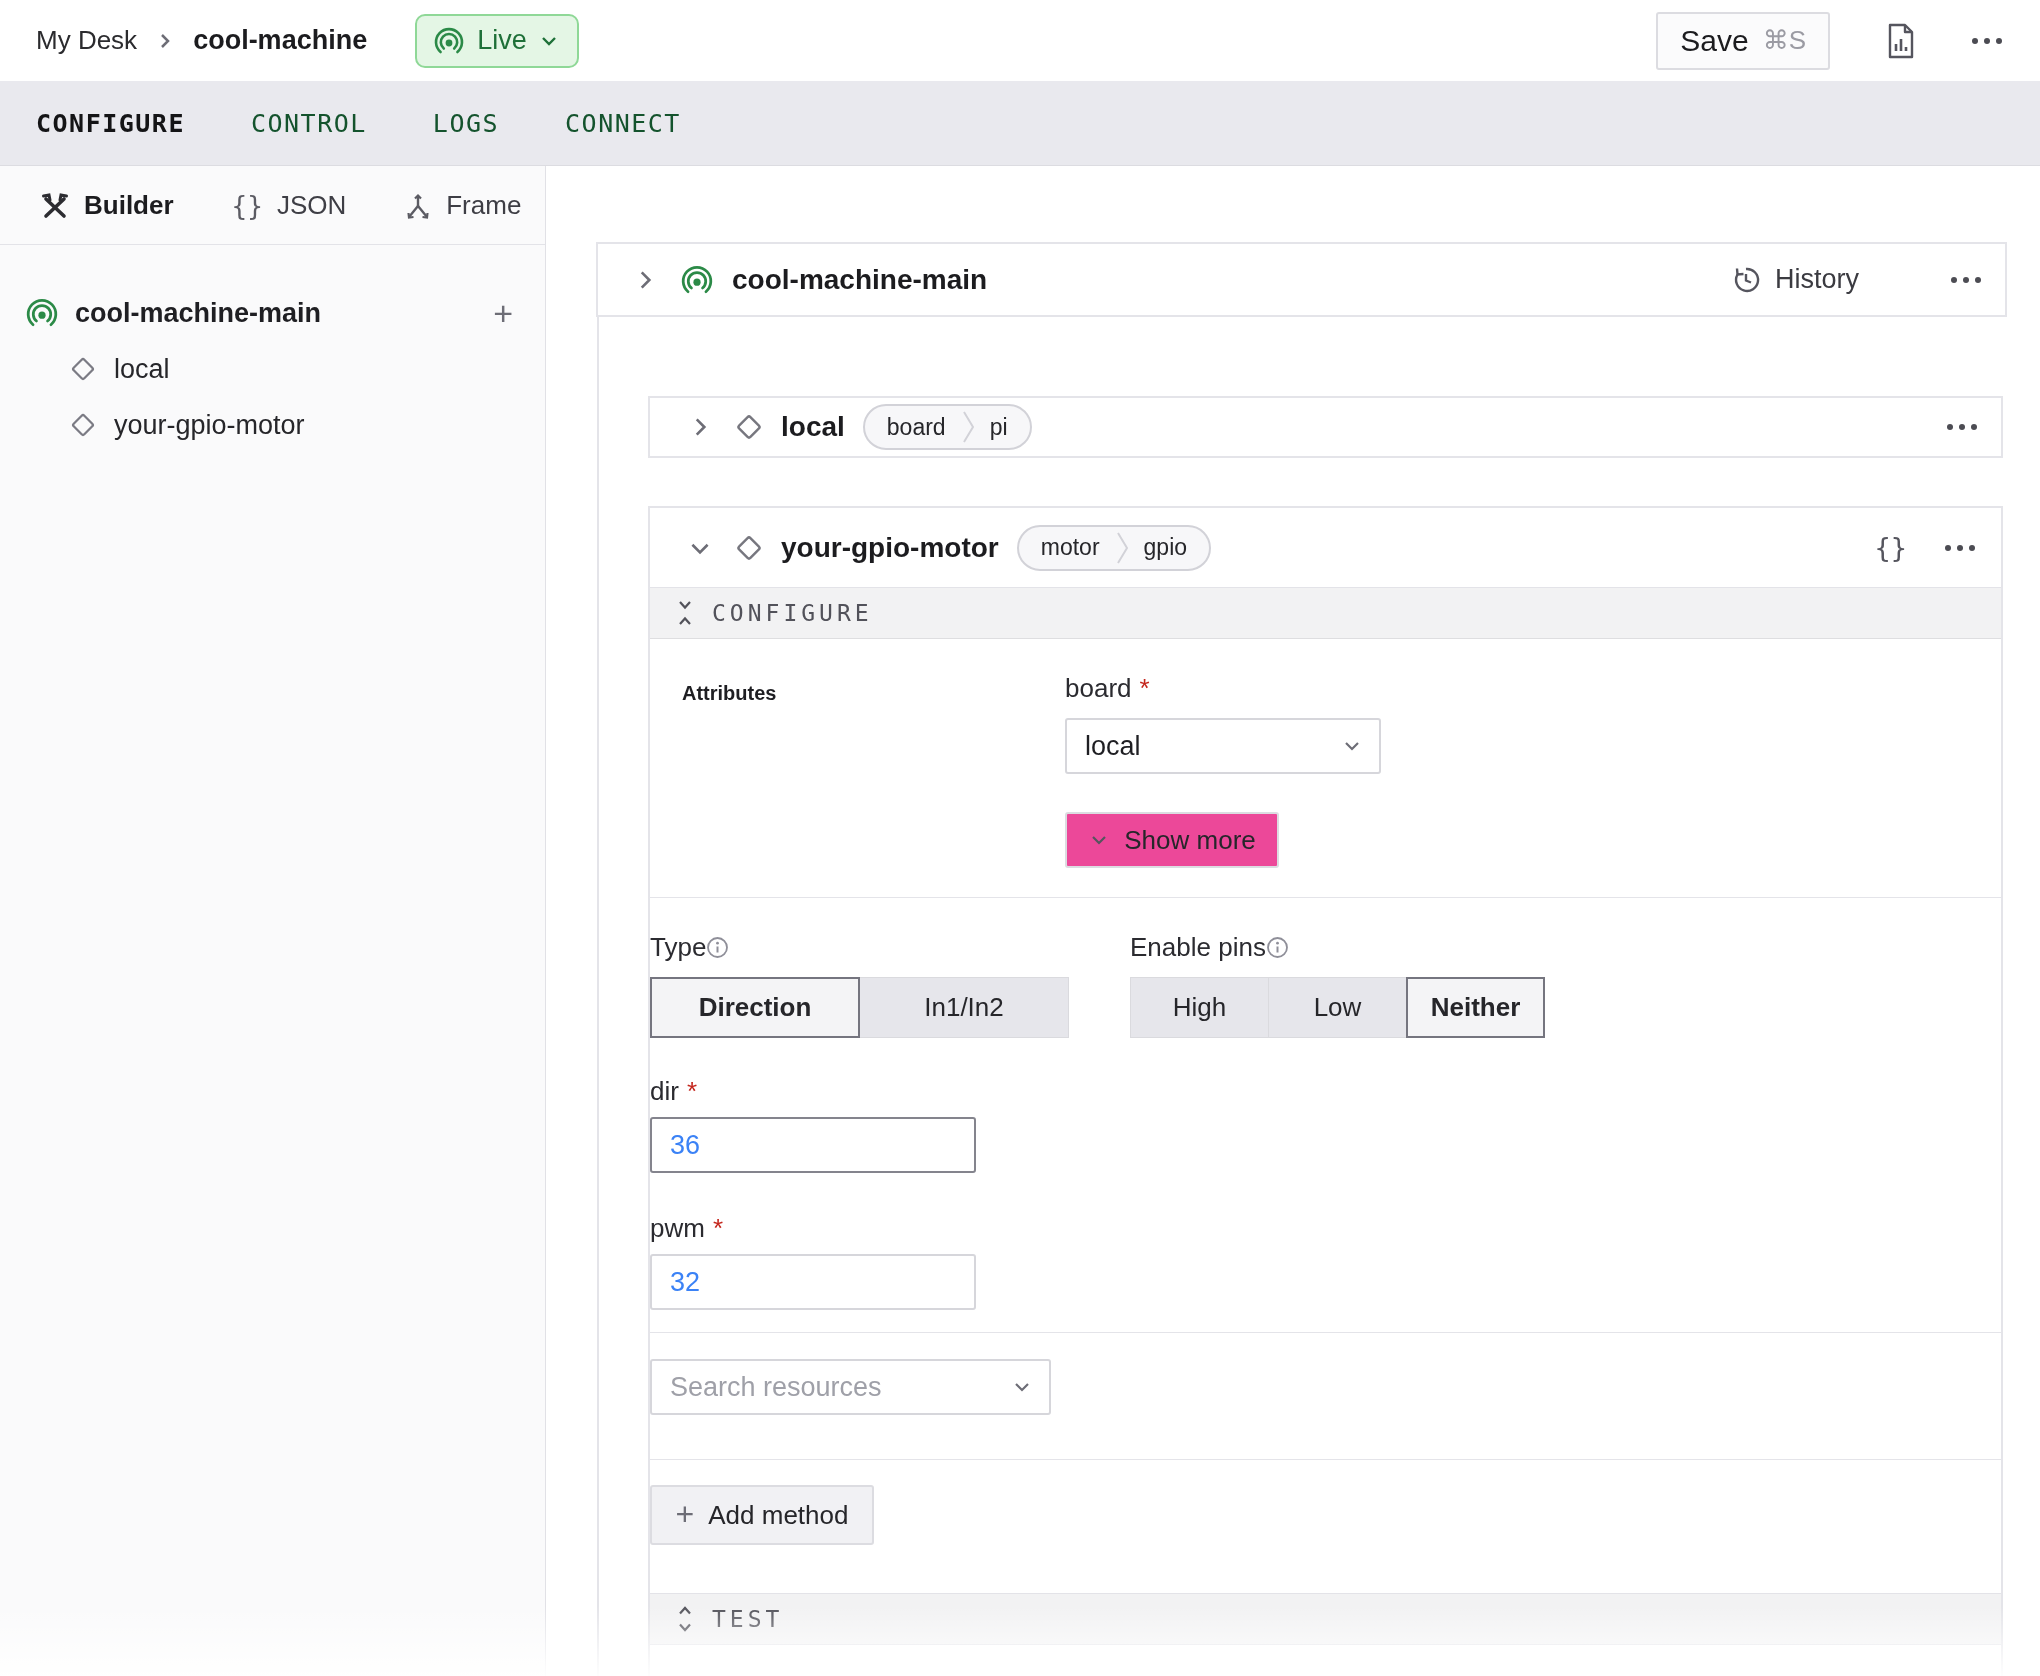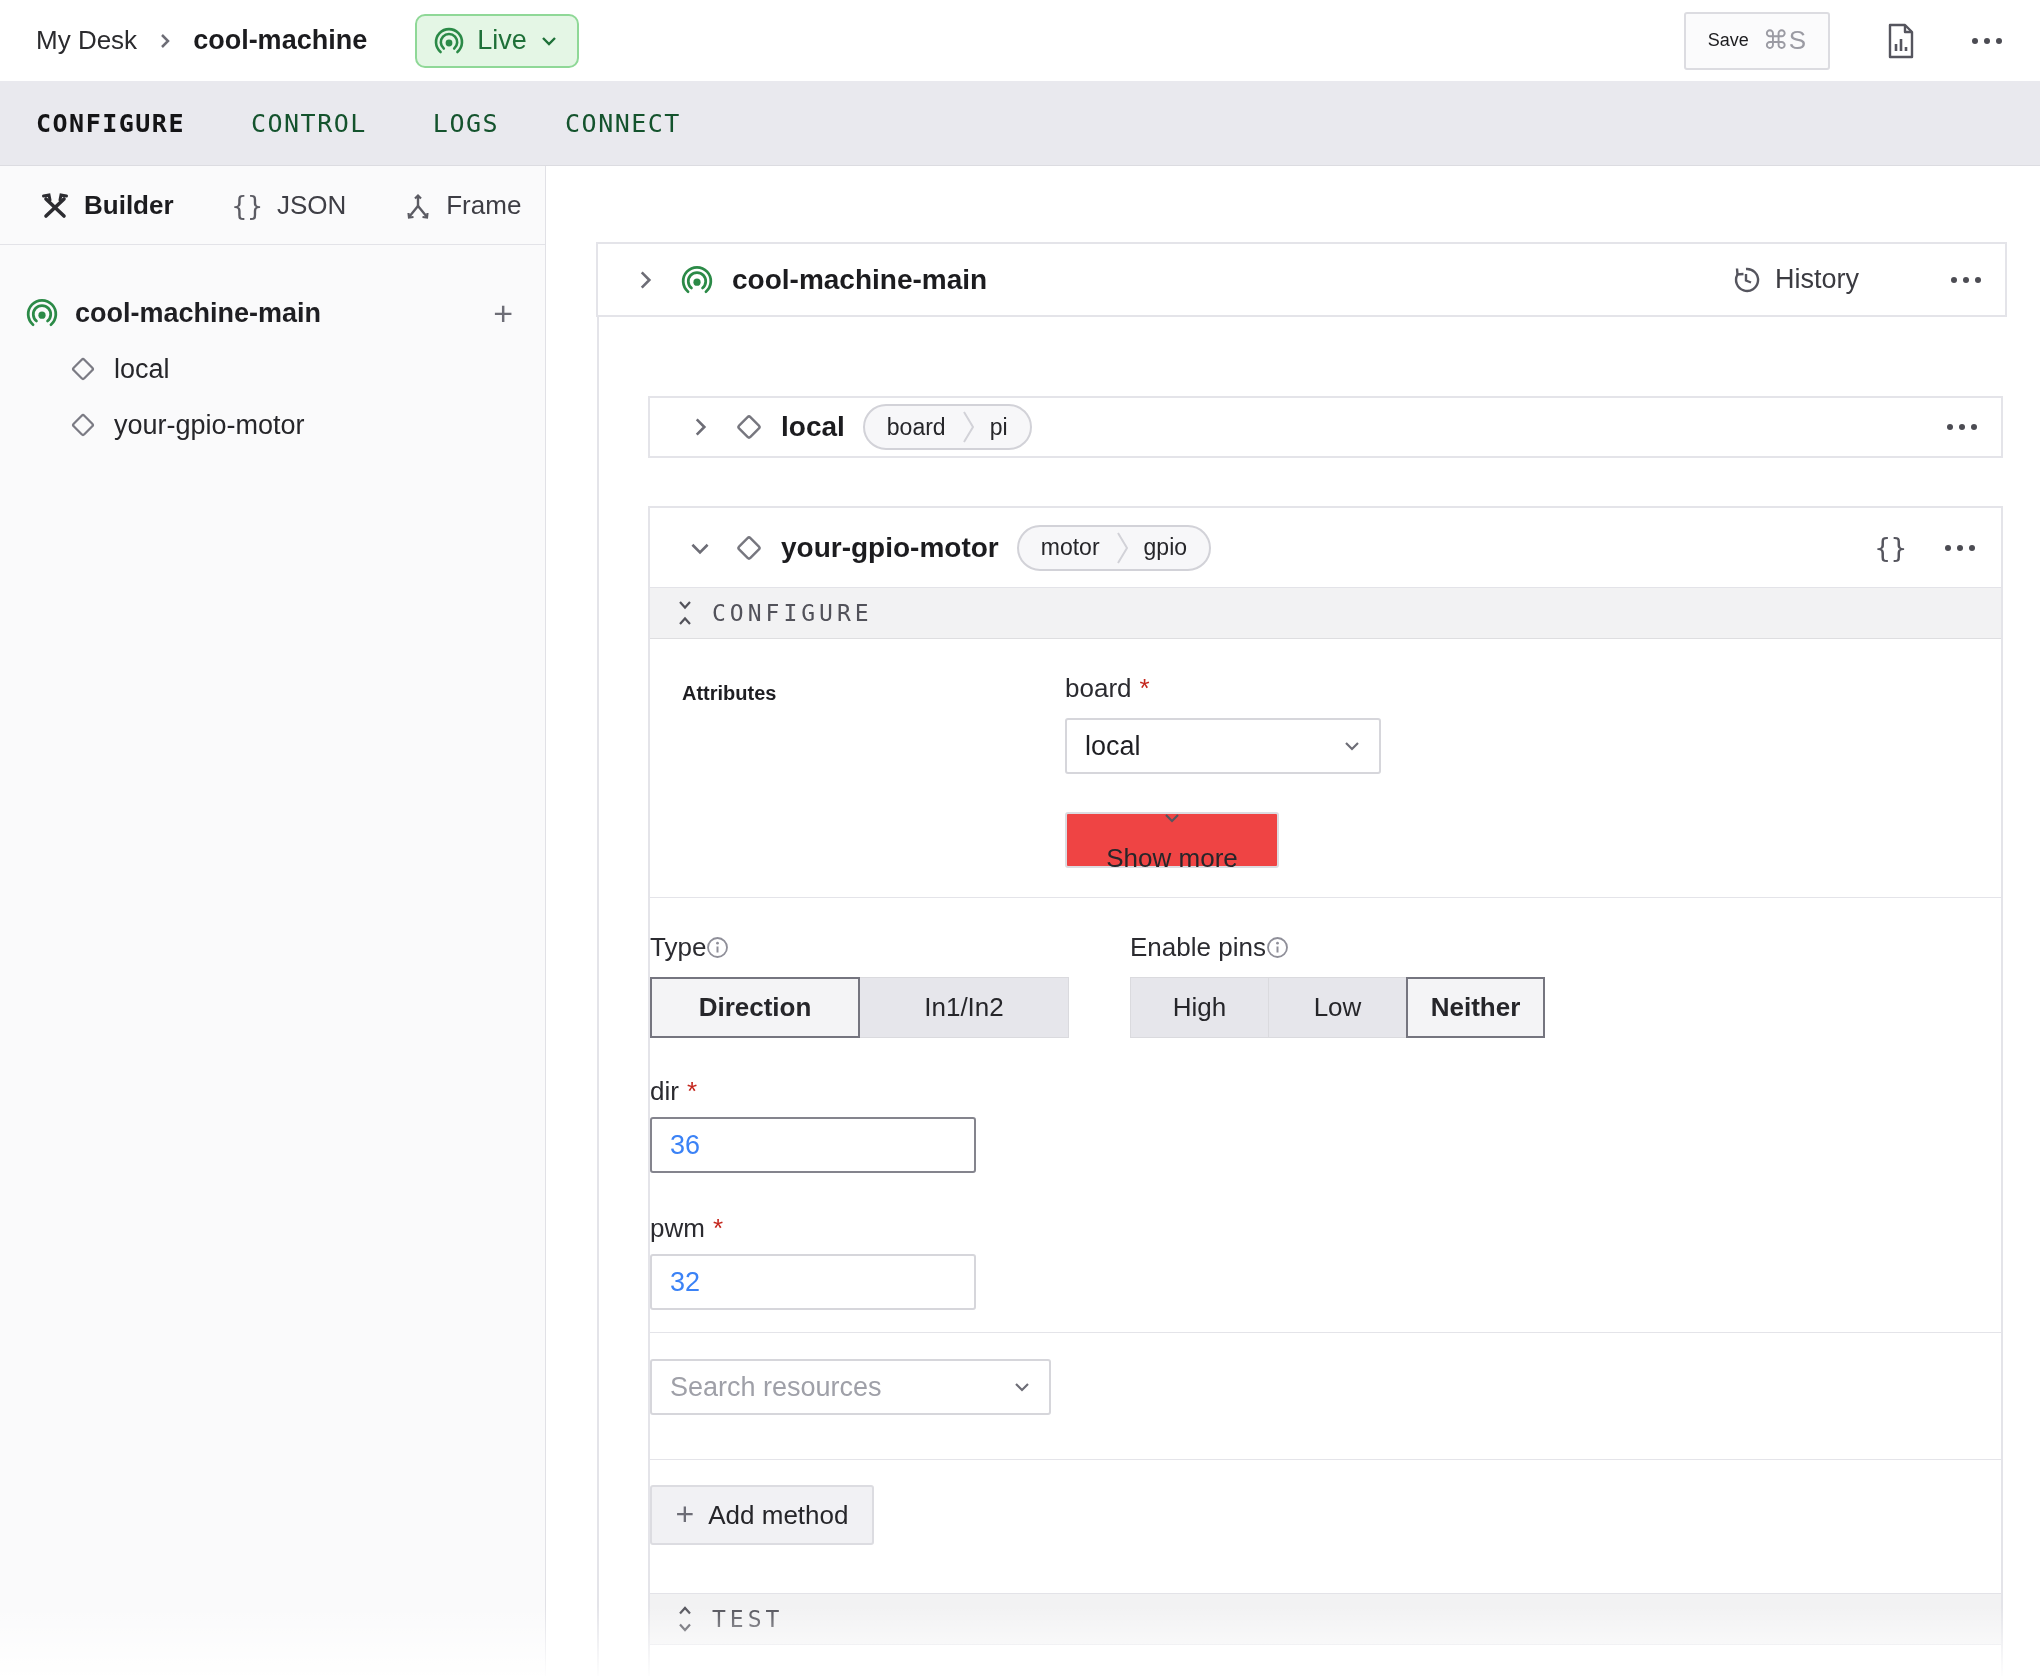--- a/index.html
+++ b/index.html
@@ -11,21 +11,21 @@
   .breadcrumb { display:flex; align-items:center; gap:18px; font-size:26px; }
   .crumb-root { color:#2b2b2e; }
   .crumb-current { font-weight:bold; color:#1c1c1f; font-size:27px; }
   .live-badge { margin-left:48px; display:flex; align-items:center; gap:12px;
     background:#e4f6e5; border:2px solid #8fd897; border-radius:10px;
     height:54px; padding:0 18px 0 16px; cursor:pointer; }
   .live-badge span { color:#1e7038; font-size:27px; }
   .topbar-spacer { flex:1; }
   .save-btn { display:flex; align-items:center; gap:14px; height:58px; padding:0 22px;
     background:#fbfbfc; border:2px solid #dcdce1; border-radius:3px; cursor:pointer; }
-  .save-label { font-size:18px; color:#1c1c1f; }
+  .save-label { font-size:30px; color:#1c1c1f; }
   .save-shortcut { font-size:26px; color:#9b9ba3; }
   .icon-btn { background:none; border:none; cursor:pointer; display:flex; align-items:center; }
   .doc-btn { margin-left:56px; }
   .dots { display:flex; gap:6px; align-items:center; }
   .dots i { width:6px; height:6px; border-radius:50%; background:#4c4c53; display:block; }
   .top-dots { margin-left:56px; }
 
   
   .tabbar { height:85px; background:#e9e9ee; border-bottom:1px solid #dcdce1;
     display:flex; align-items:center; gap:66px; padding-left:36px; }
@@ -92,23 +92,23 @@
   .row-depends .row-fields { padding-top:26px; }
   .row-capture { height:133px; border-bottom:none; }
   .row-capture .row-label { padding-top:30px; }
   .row-capture .row-fields { padding-top:25px; }
 
   .field-label { font-size:26px; color:#2b2b30; display:flex; gap:8px; }
   .req { color:#c4261d; font-size:26px; }
   .select-box { margin-top:14px; width:316px; height:56px; border:2px solid #d6d6db; border-radius:3px;
     background:#fff; display:flex; align-items:center; padding:0 16px 0 18px; font-size:27px; cursor:pointer; }
   .select-box .sel-val { flex:1; color:#1f1f23; }
-  .show-more { margin-top:38px; width:214px; height:56px; background:#ef4444; border:2px solid #dcdce1;
+  .show-more { margin-top:38px; width:214px; height:56px; background:#ec4899; border:2px solid #dcdce1;
     border-radius:3px; display:flex; align-items:center; justify-content:center; gap:14px;
-    font-size:26px; color:#26262a; cursor:pointer;flex-direction:column; }
+    font-size:26px; color:#26262a; cursor:pointer; }
 
   .pin-groups { display:flex; gap:61px; }
   .group-label { font-size:26px; color:#2b2b30; display:flex; align-items:center; }
   .seg-group { margin-top:14px; display:flex; }
   .seg { height:61px; display:flex; align-items:center; justify-content:center;
     background:#e6e6eb; border:1px solid #dadade; font-size:26px; color:#26262a; cursor:pointer; }
   .seg + .seg { margin-left:-1px; }
   .seg.selected { background:#f4f4f6; border:2px solid #75757f; font-weight:bold; z-index:1; }
   .seg-type { width:210px; }
   .seg-enable { width:139px; }

